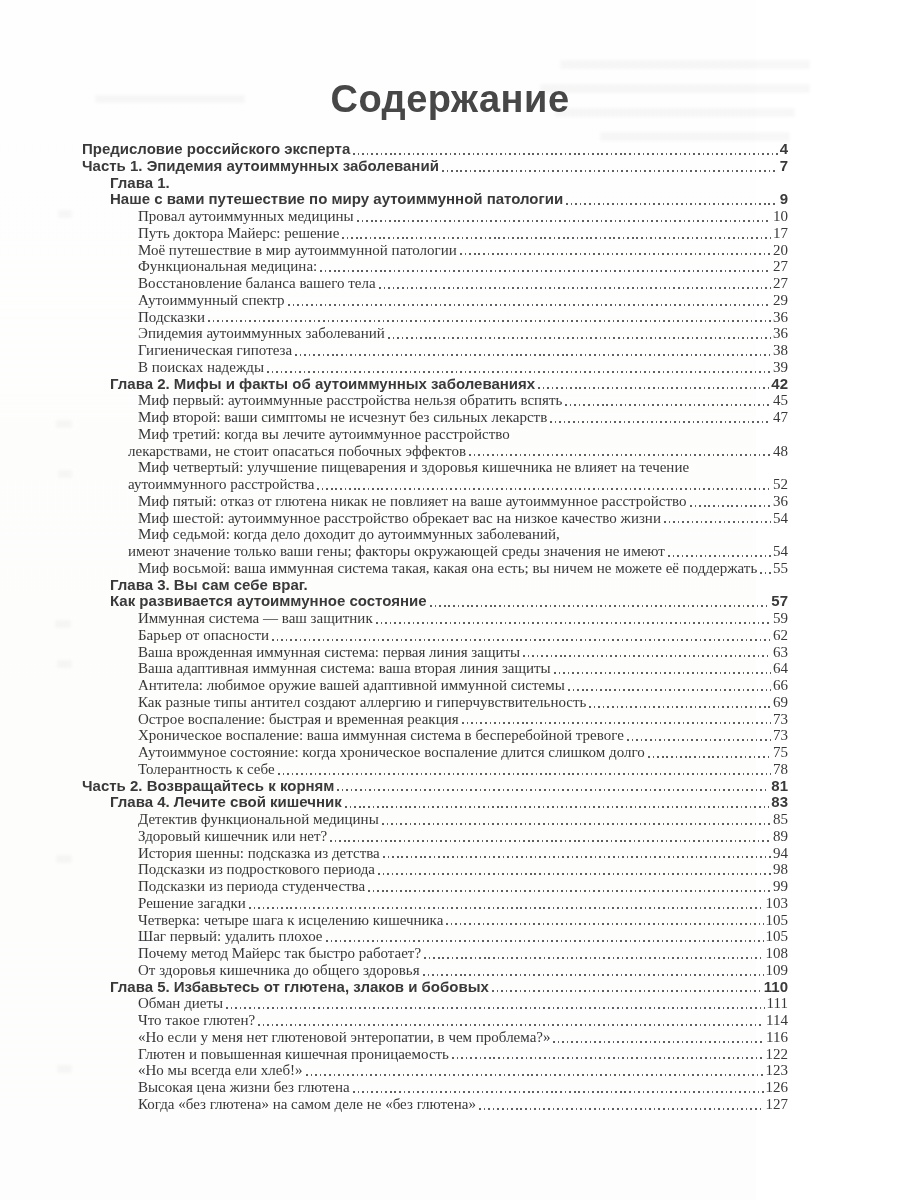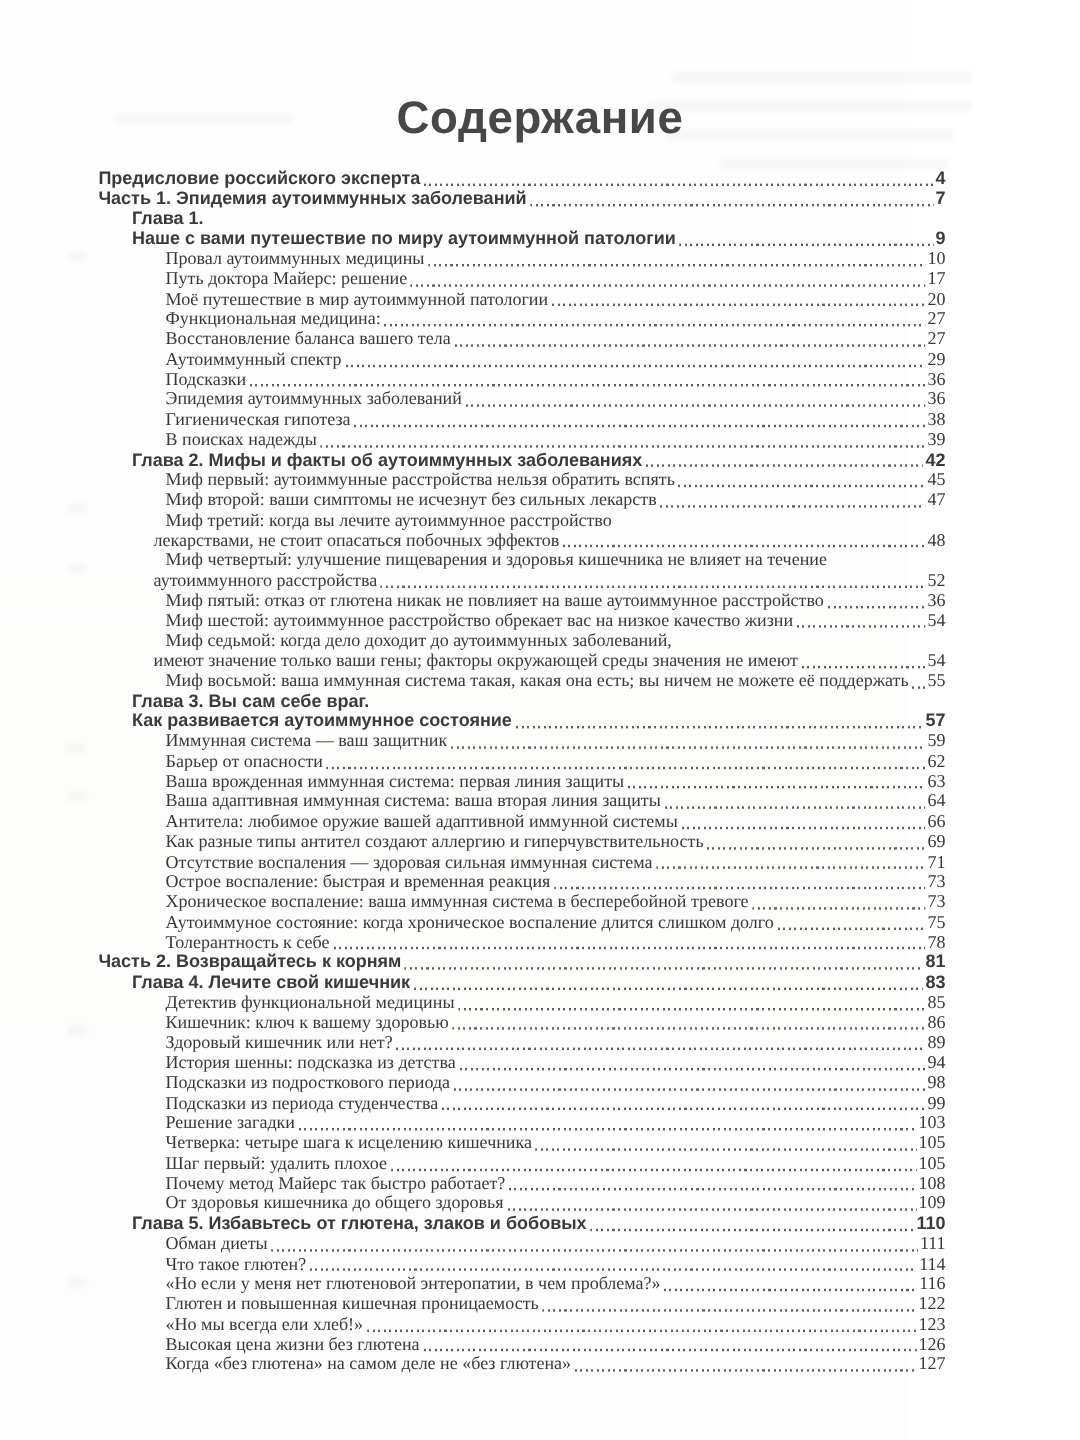--- a/index.html
+++ b/index.html
@@ -258,25 +258,20 @@
     <span class="txt">Антитела: любимое оружие вашей адаптивной иммунной системы</span>
     <span class="leader"></span>
     <span class="pg">66</span>
   </div>
       <div class="row lv2">
     <span class="txt">Как разные типы антител создают аллергию и гиперчувствительность</span>
     <span class="leader"></span>
     <span class="pg">69</span>
   </div>
       <div class="row lv2">
-    <span class="txt">Отсутствие воспаления — здоровая сильная иммунная система</span>
-    <span class="leader"></span>
-    <span class="pg">71</span>
-  </div>
-      <div class="row lv2">
     <span class="txt">Острое воспаление: быстрая и временная реакция</span>
     <span class="leader"></span>
     <span class="pg">73</span>
   </div>
       <div class="row lv2">
     <span class="txt">Хроническое воспаление: ваша иммунная система в бесперебойной тревоге</span>
     <span class="leader"></span>
     <span class="pg">73</span>
   </div>
       <div class="row lv2">
@@ -298,25 +293,20 @@
     <span class="txt">Глава 4. Лечите свой кишечник</span>
     <span class="leader"></span>
     <span class="pg">83</span>
   </div>
       <div class="row lv2">
     <span class="txt">Детектив функциональной медицины</span>
     <span class="leader"></span>
     <span class="pg">85</span>
   </div>
       <div class="row lv2">
-    <span class="txt">Кишечник: ключ к вашему здоровью</span>
-    <span class="leader"></span>
-    <span class="pg">86</span>
-  </div>
-      <div class="row lv2">
     <span class="txt">Здоровый кишечник или нет?</span>
     <span class="leader"></span>
     <span class="pg">89</span>
   </div>
       <div class="row lv2">
     <span class="txt">История шенны: подсказка из детства</span>
     <span class="leader"></span>
     <span class="pg">94</span>
   </div>
       <div class="row lv2">

